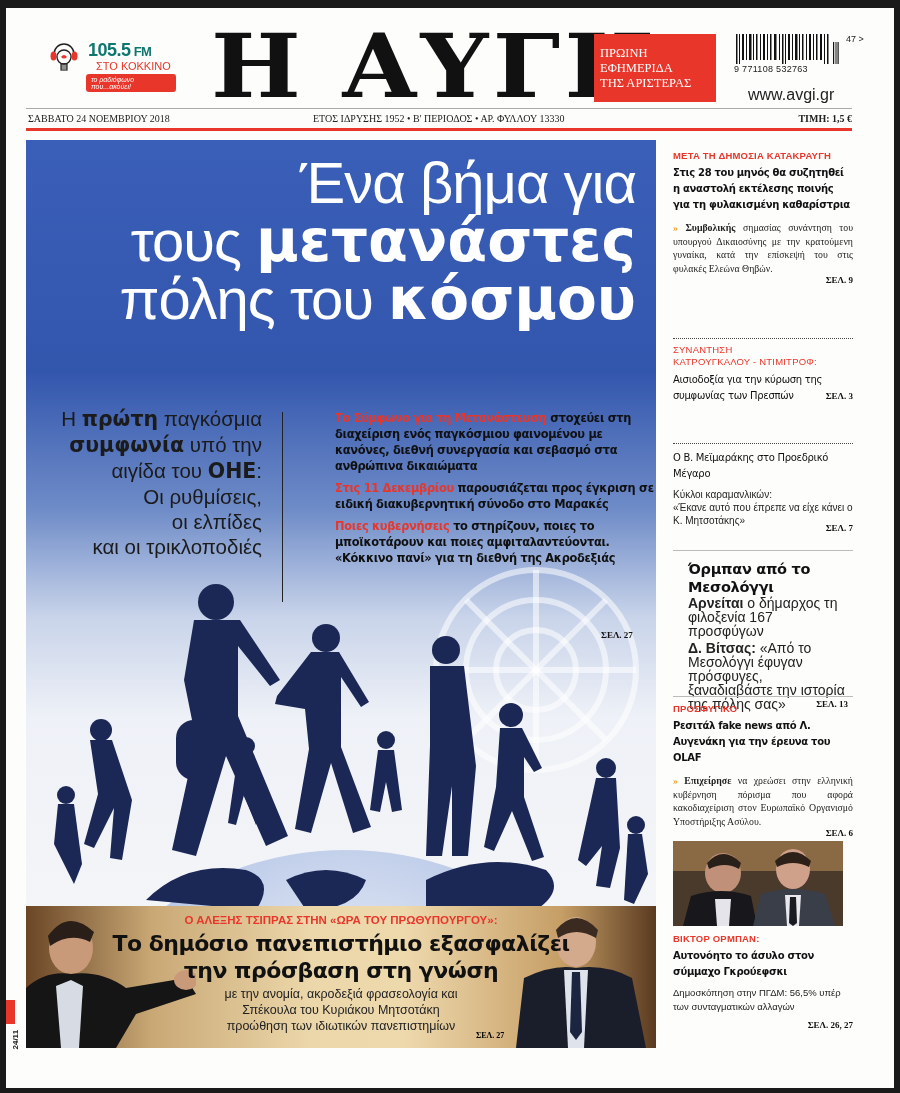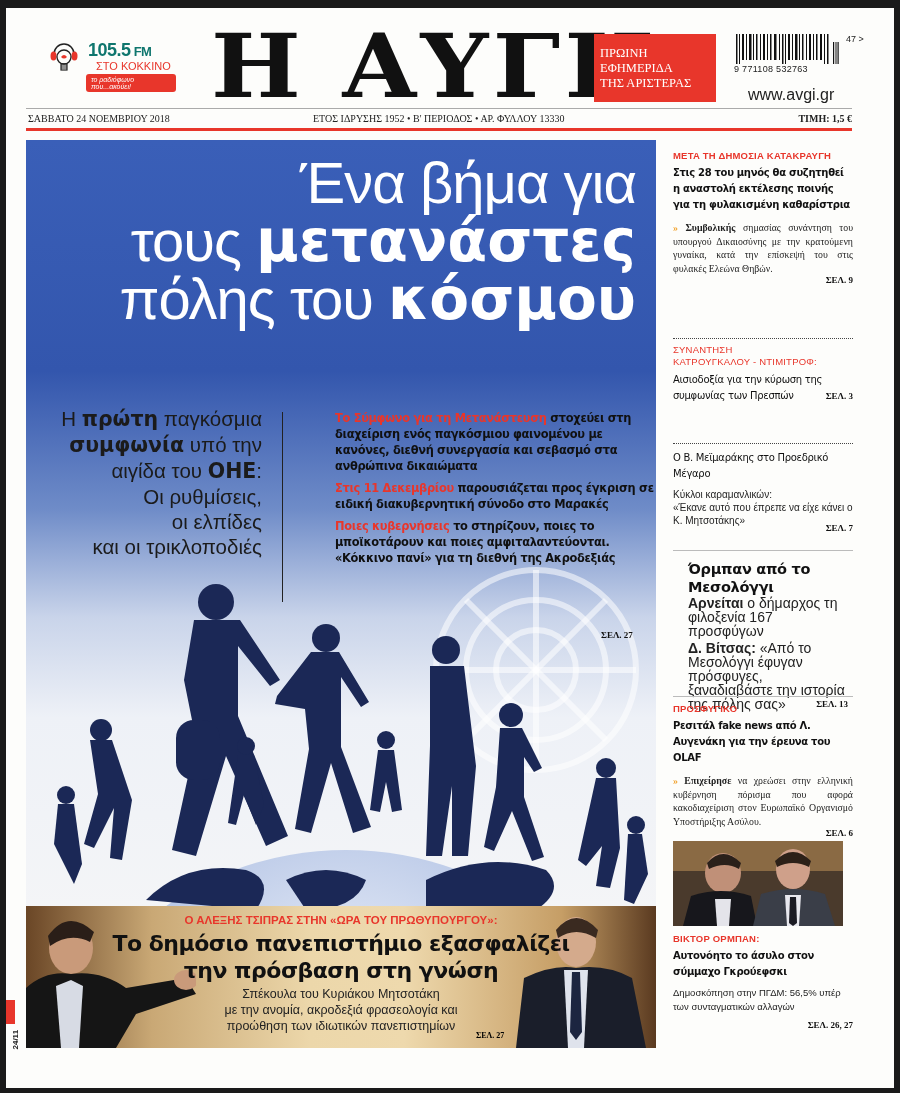--- a/index.html
+++ b/index.html
@@ -243,22 +243,22 @@
       <path d="M10 142 l8 -70 q30 -14 52 -10 q30 -4 56 10 l14 70 Z" fill="#1a1e2a"></path>
       <path d="M58 64 l24 0 l-4 78 l-16 0 Z" fill="#dfe3ec"></path>
       <path d="M66 66 l8 0 l2 60 l-6 8 l-6 -8 Z" fill="#1c2540"></path>
     </svg>
     <div class="kicker">Ο ΑΛΕΞΗΣ ΤΣΙΠΡΑΣ ΣΤΗΝ «ΩΡΑ ΤΟΥ ΠΡΩΘΥΠΟΥΡΓΟΥ»:</div>
     <div class="headline">
       <div>Το δημόσιο πανεπιστήμιο εξασφαλίζει</div>
       <div>την πρόσβαση στη γνώση</div>
     </div>
     <div class="sub">
+      <div>με την ανομία, ακροδεξιά φρασεολογία και</div>
       <div>Σπέκουλα του Κυριάκου Μητσοτάκη</div>
-      <div>με την ανομία, ακροδεξιά φρασεολογία και</div>
       <div>προώθηση των ιδιωτικών πανεπιστημίων</div>
     </div>
     <div class="pg">ΣΕΛ. 27</div>
   </div>
 
   <div class="sidetab"></div>
   <div class="sidedate">24/11</div>
 
   <div class="rc" style="top:142px">
     <div class="kick">ΜΕΤΑ ΤΗ ΔΗΜΟΣΙΑ ΚΑΤΑΚΡΑΥΓΗ</div>

